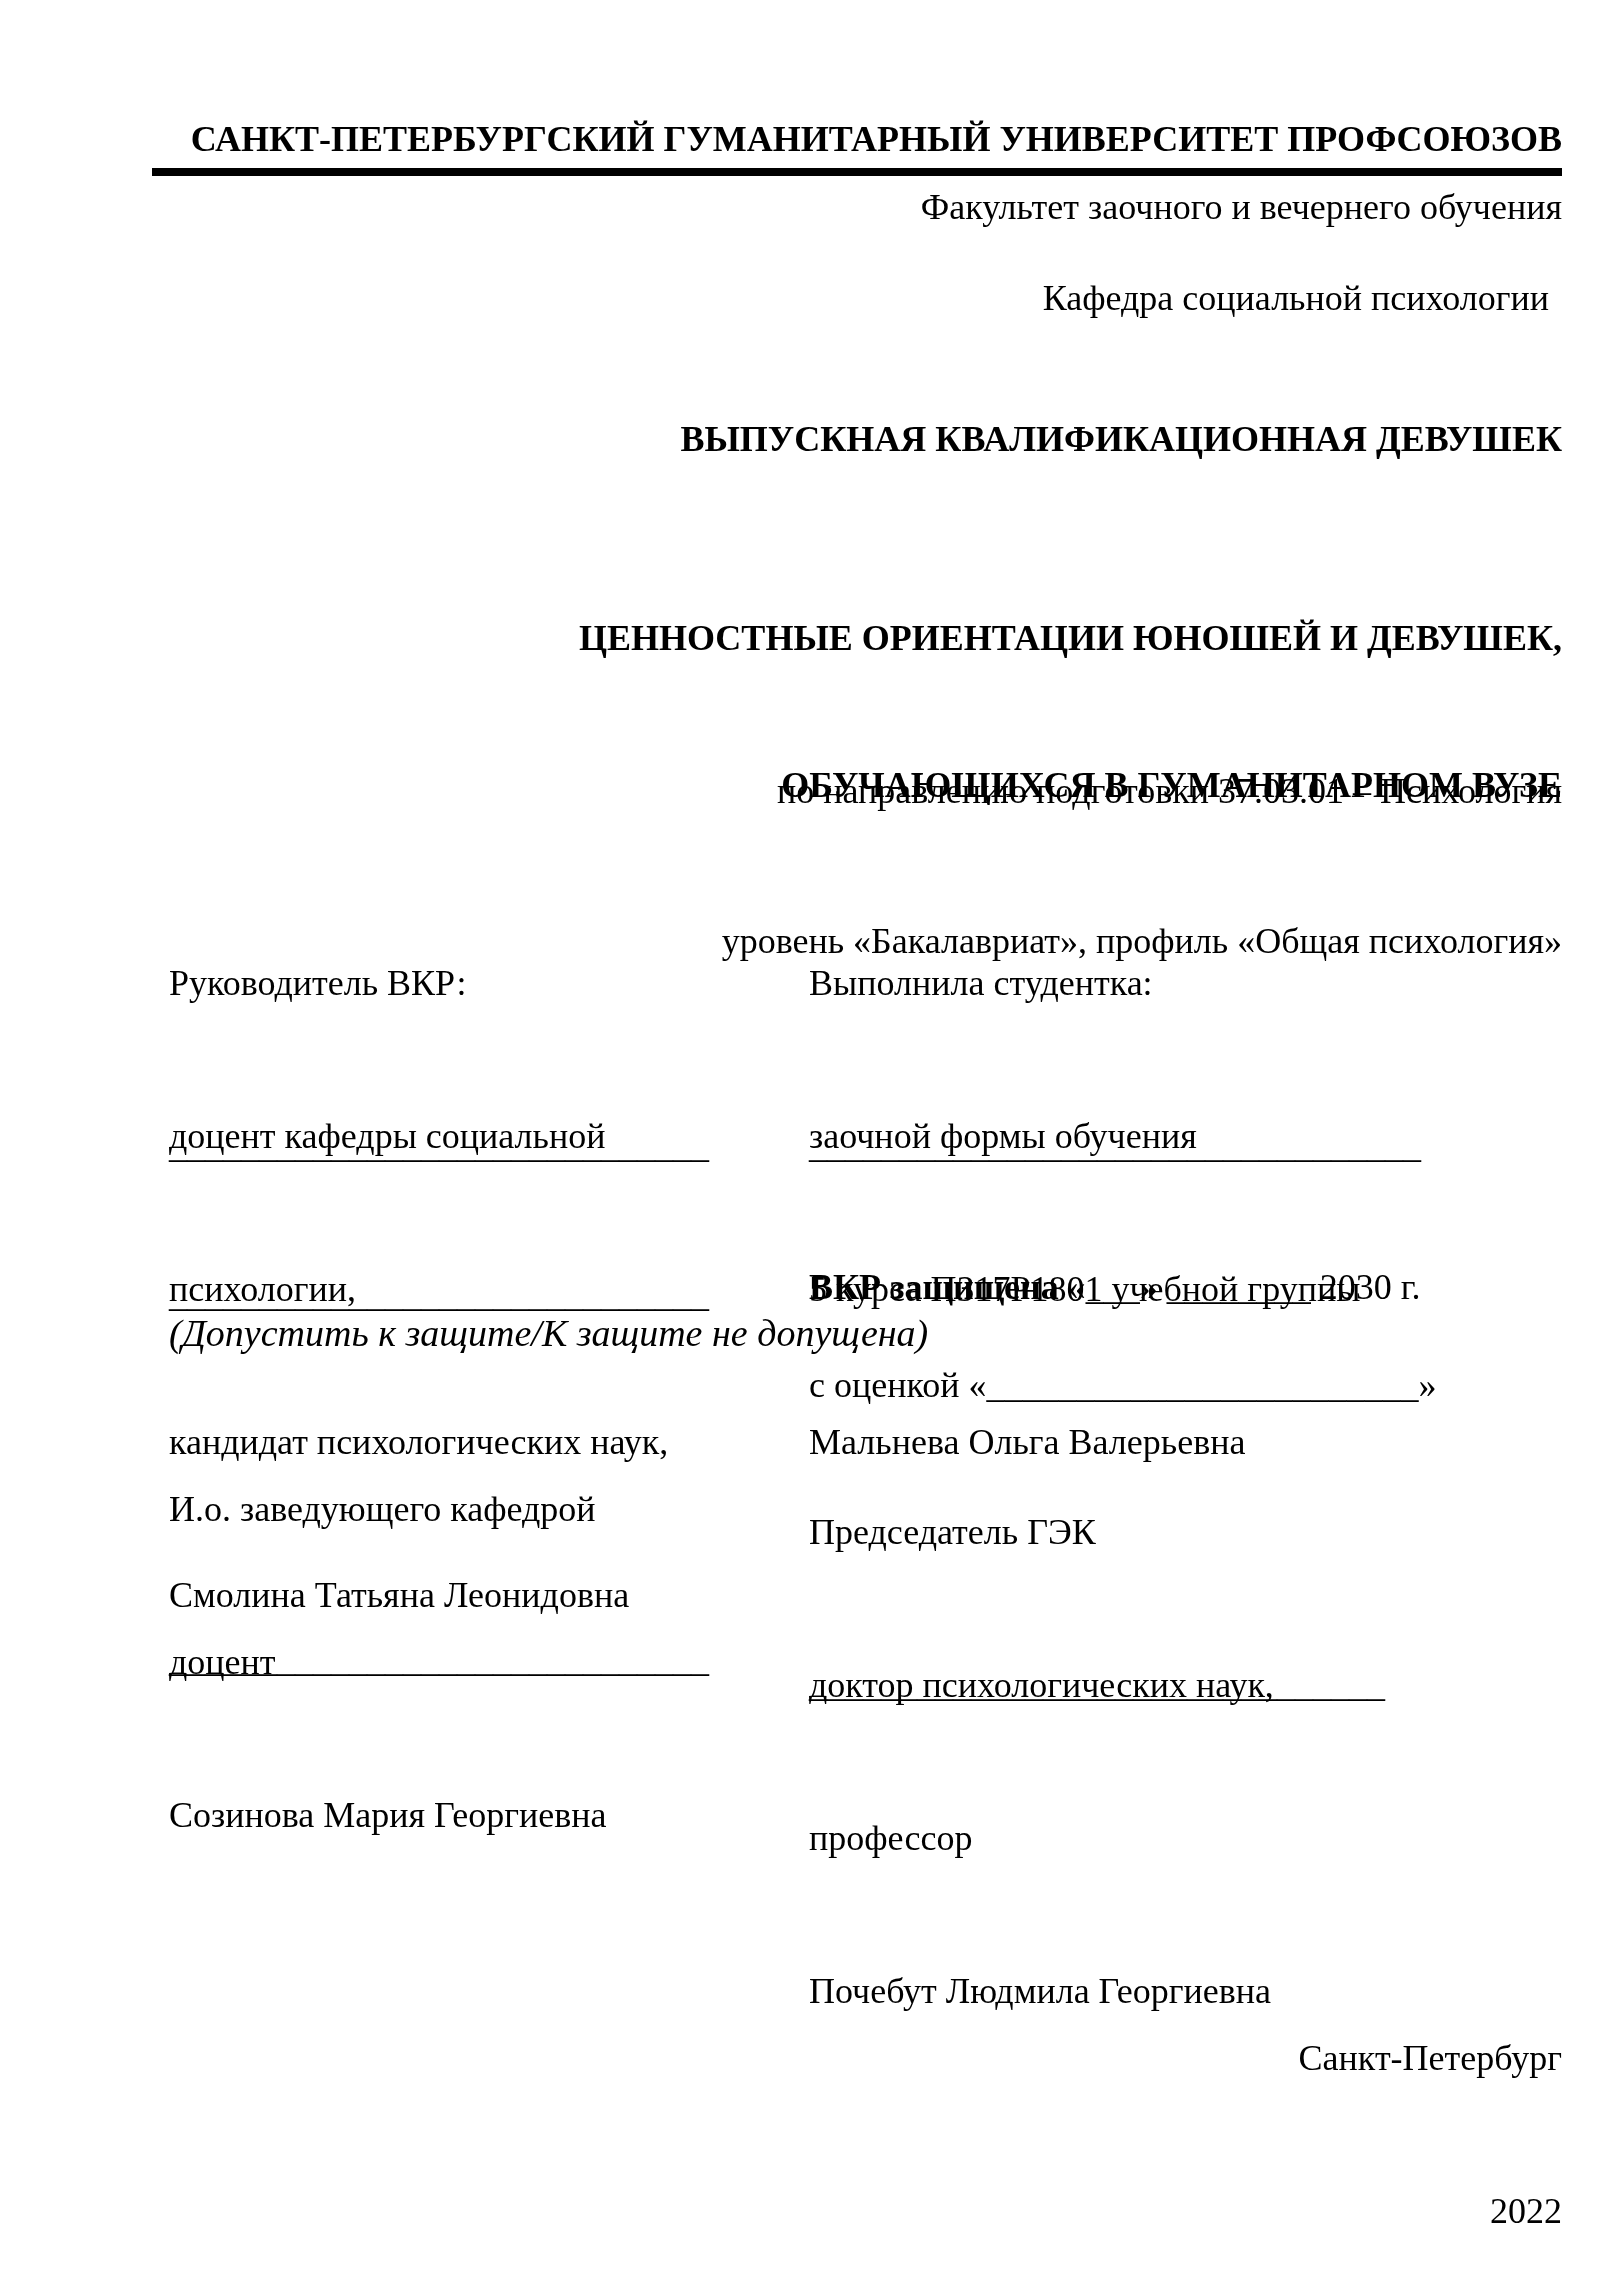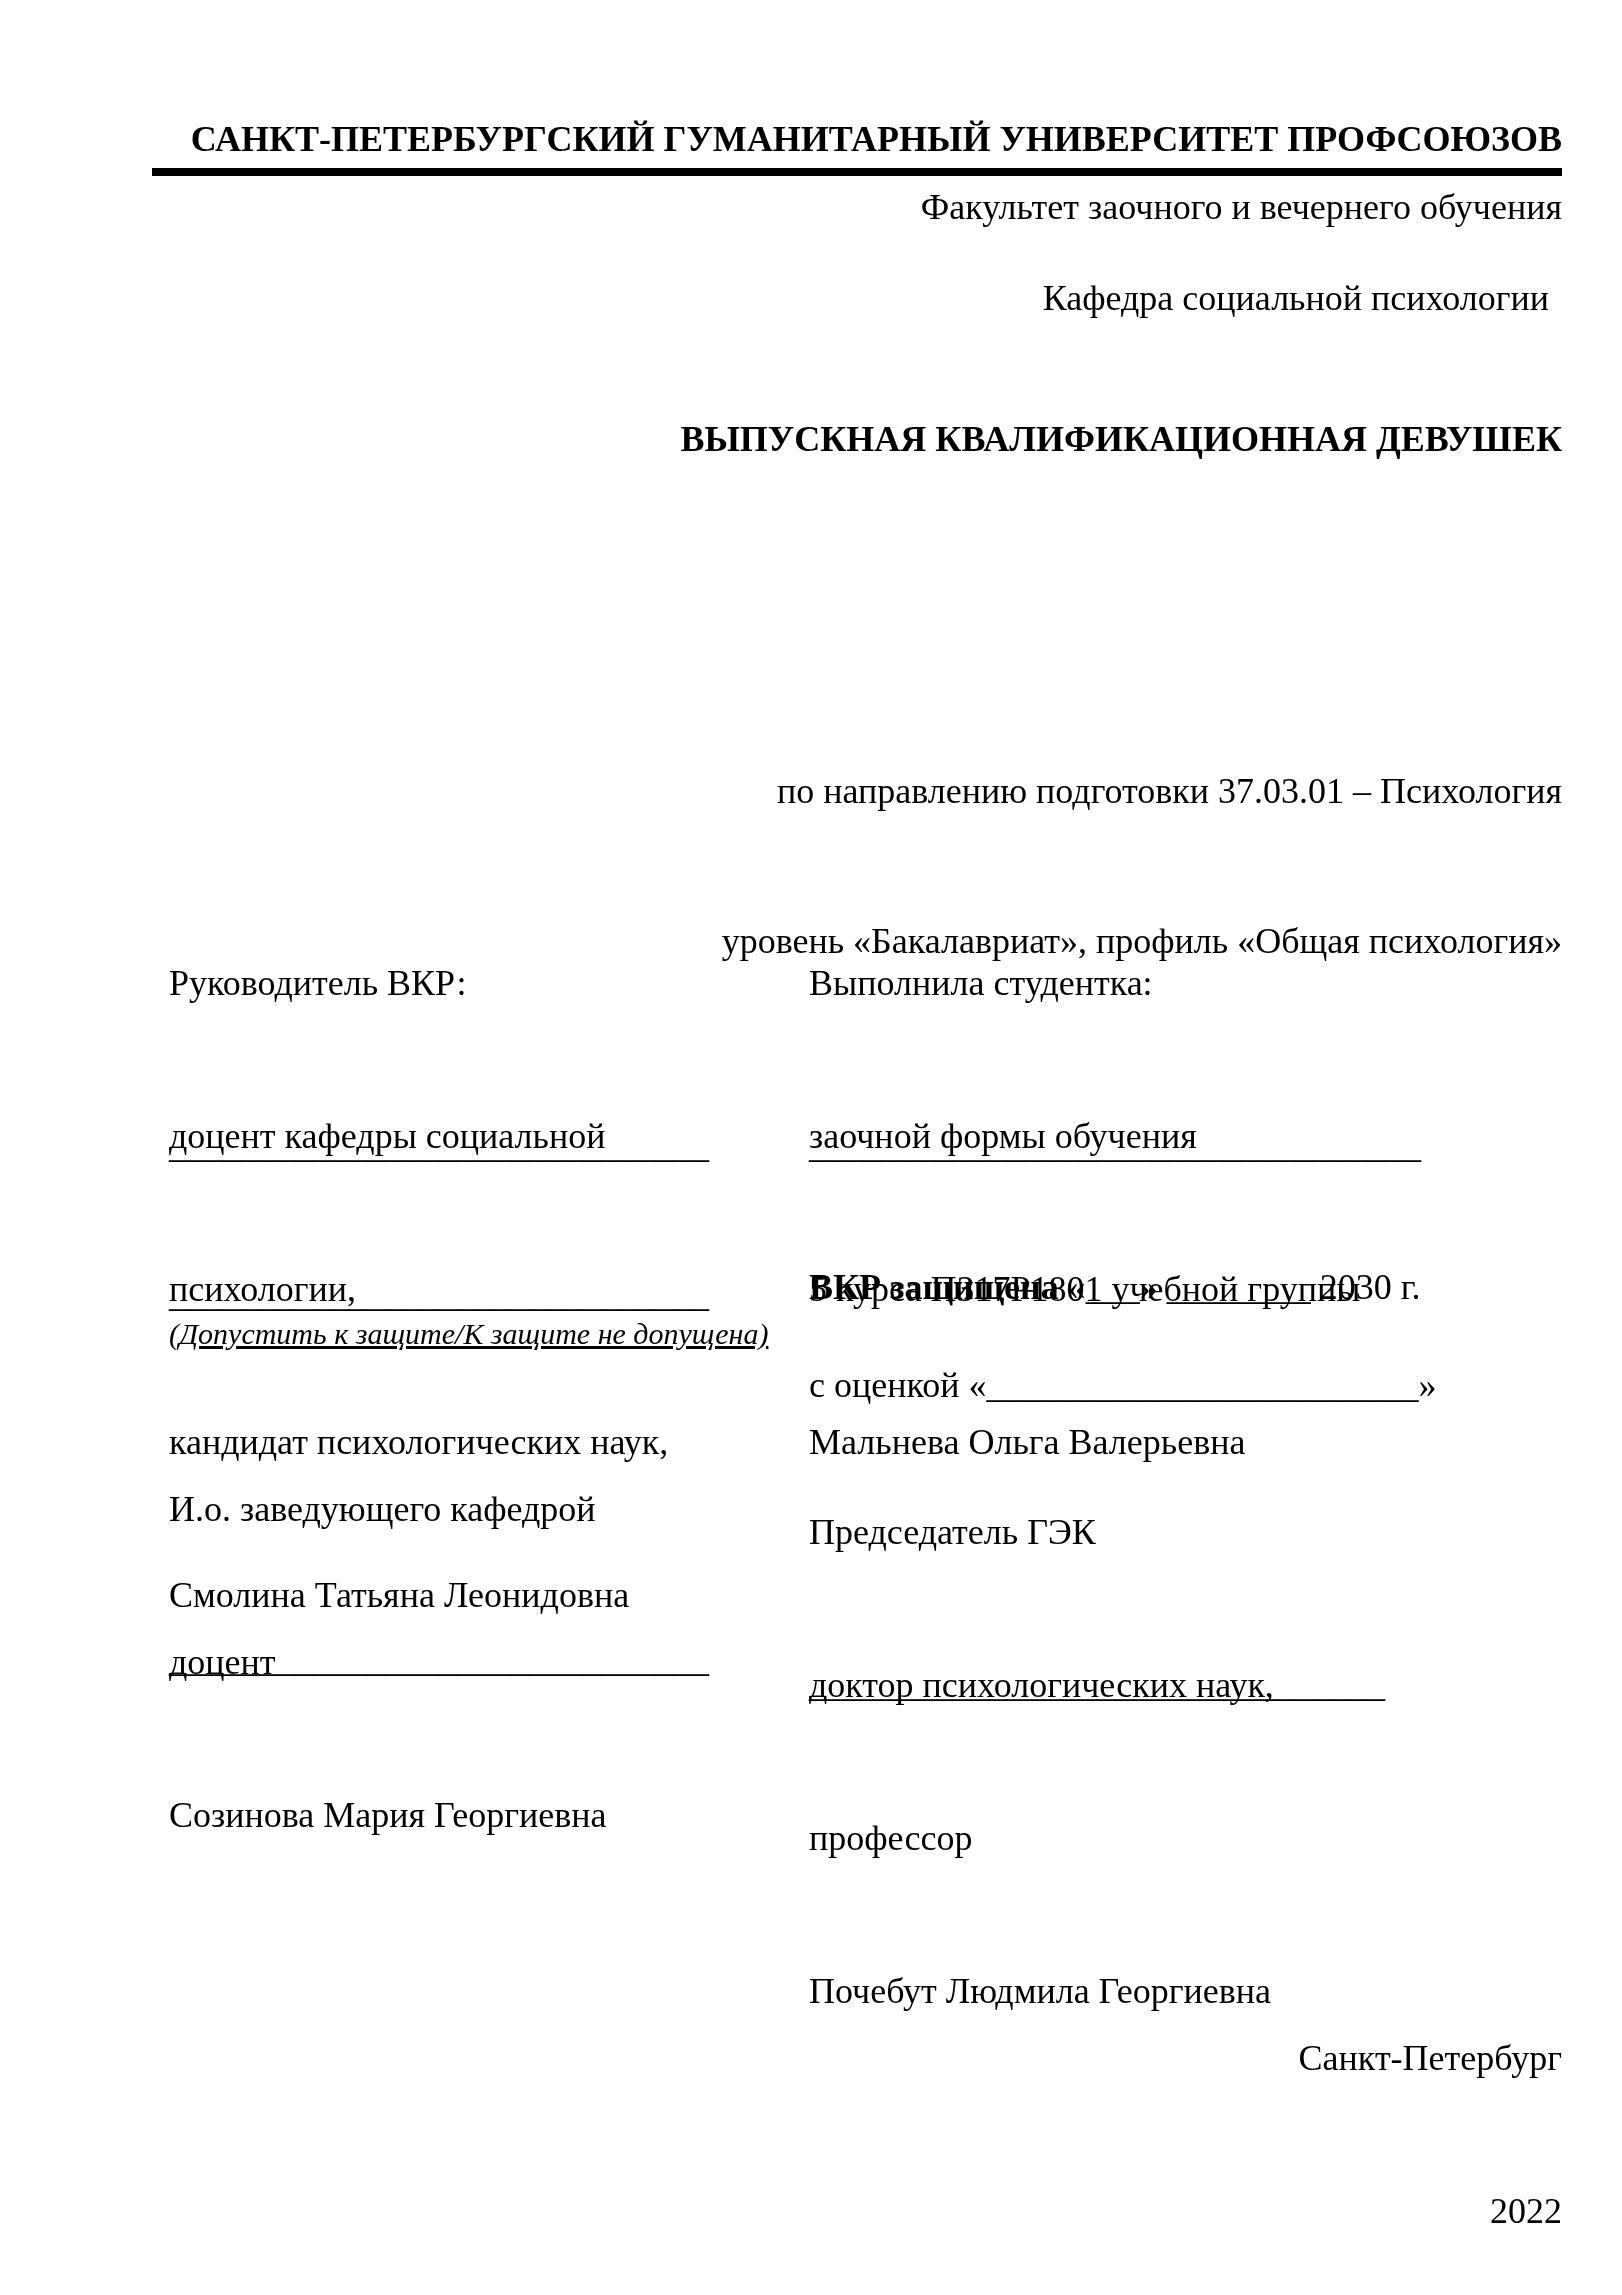--- a/index.html
+++ b/index.html
@@ -15,21 +15,21 @@
     overflow: hidden;
   }
   .line, .block { position: absolute; white-space: pre; }
   .center { left: 152px; width: 1410px; text-align: right; }
   .right  { left: 139px; width: 1410px; text-align: right; }
   .left-col  { left: 169px; }
   .right-col { left: 809px; }
   .bold { font-weight: bold; }
   .title-block { line-height: 49px; }
   .program-block { line-height: 50px; }
-  .caption { font-size: 30px; line-height: 33px; font-style: italic; white-space: pre; text-decoration: underline; }
+  .caption { font-size: 38px; line-height: 33px; font-style: italic; white-space: pre; }
   .rule {
     position: absolute;
     left: 152px; top: 168px;
     width: 1410px; height: 7.9px;
     background: #000000;
   }
 </style>
 </head>
 <body>
 
@@ -38,20 +38,24 @@
   <div class="line bold center" style="top:114px">САНКТ-ПЕТЕРБУРГСКИЙ ГУМАНИТАРНЫЙ УНИВЕРСИТЕТ ПРОФСОЮЗОВ</div>
 
   <div class="rule"></div>
 
   <div class="line center" style="top:182px">Факультет заочного и вечернего обучения</div>
 
   <div class="line right" style="top:273px">Кафедра социальной психологии</div>
 
   <div class="line bold center" style="top:414px">ВЫПУСКНАЯ КВАЛИФИКАЦИОННАЯ ДЕВУШЕК</div>
 
+  <div class="block bold center title-block" style="top:516px">
+    <div>ЦЕННОСТНЫЕ ОРИЕНТАЦИИ ЮНОШЕЙ И ДЕВУШЕК,</div>
+    <div>ОБУЧАЮЩИХСЯ В ГУМАНИТАРНОМ ВУЗЕ</div>
+  </div>
 
   <div class="block center program-block" style="top:666px">
     <div>по направлению подготовки 37.03.01 – Психология</div>
     <div>уровень «Бакалавриат», профиль «Общая психология»</div>
   </div>
 
   <div class="block left-col" style="top:856px">
     <div>Руководитель ВКР:</div>
     <div>доцент кафедры социальной</div>
     <div>психологии,</div>

